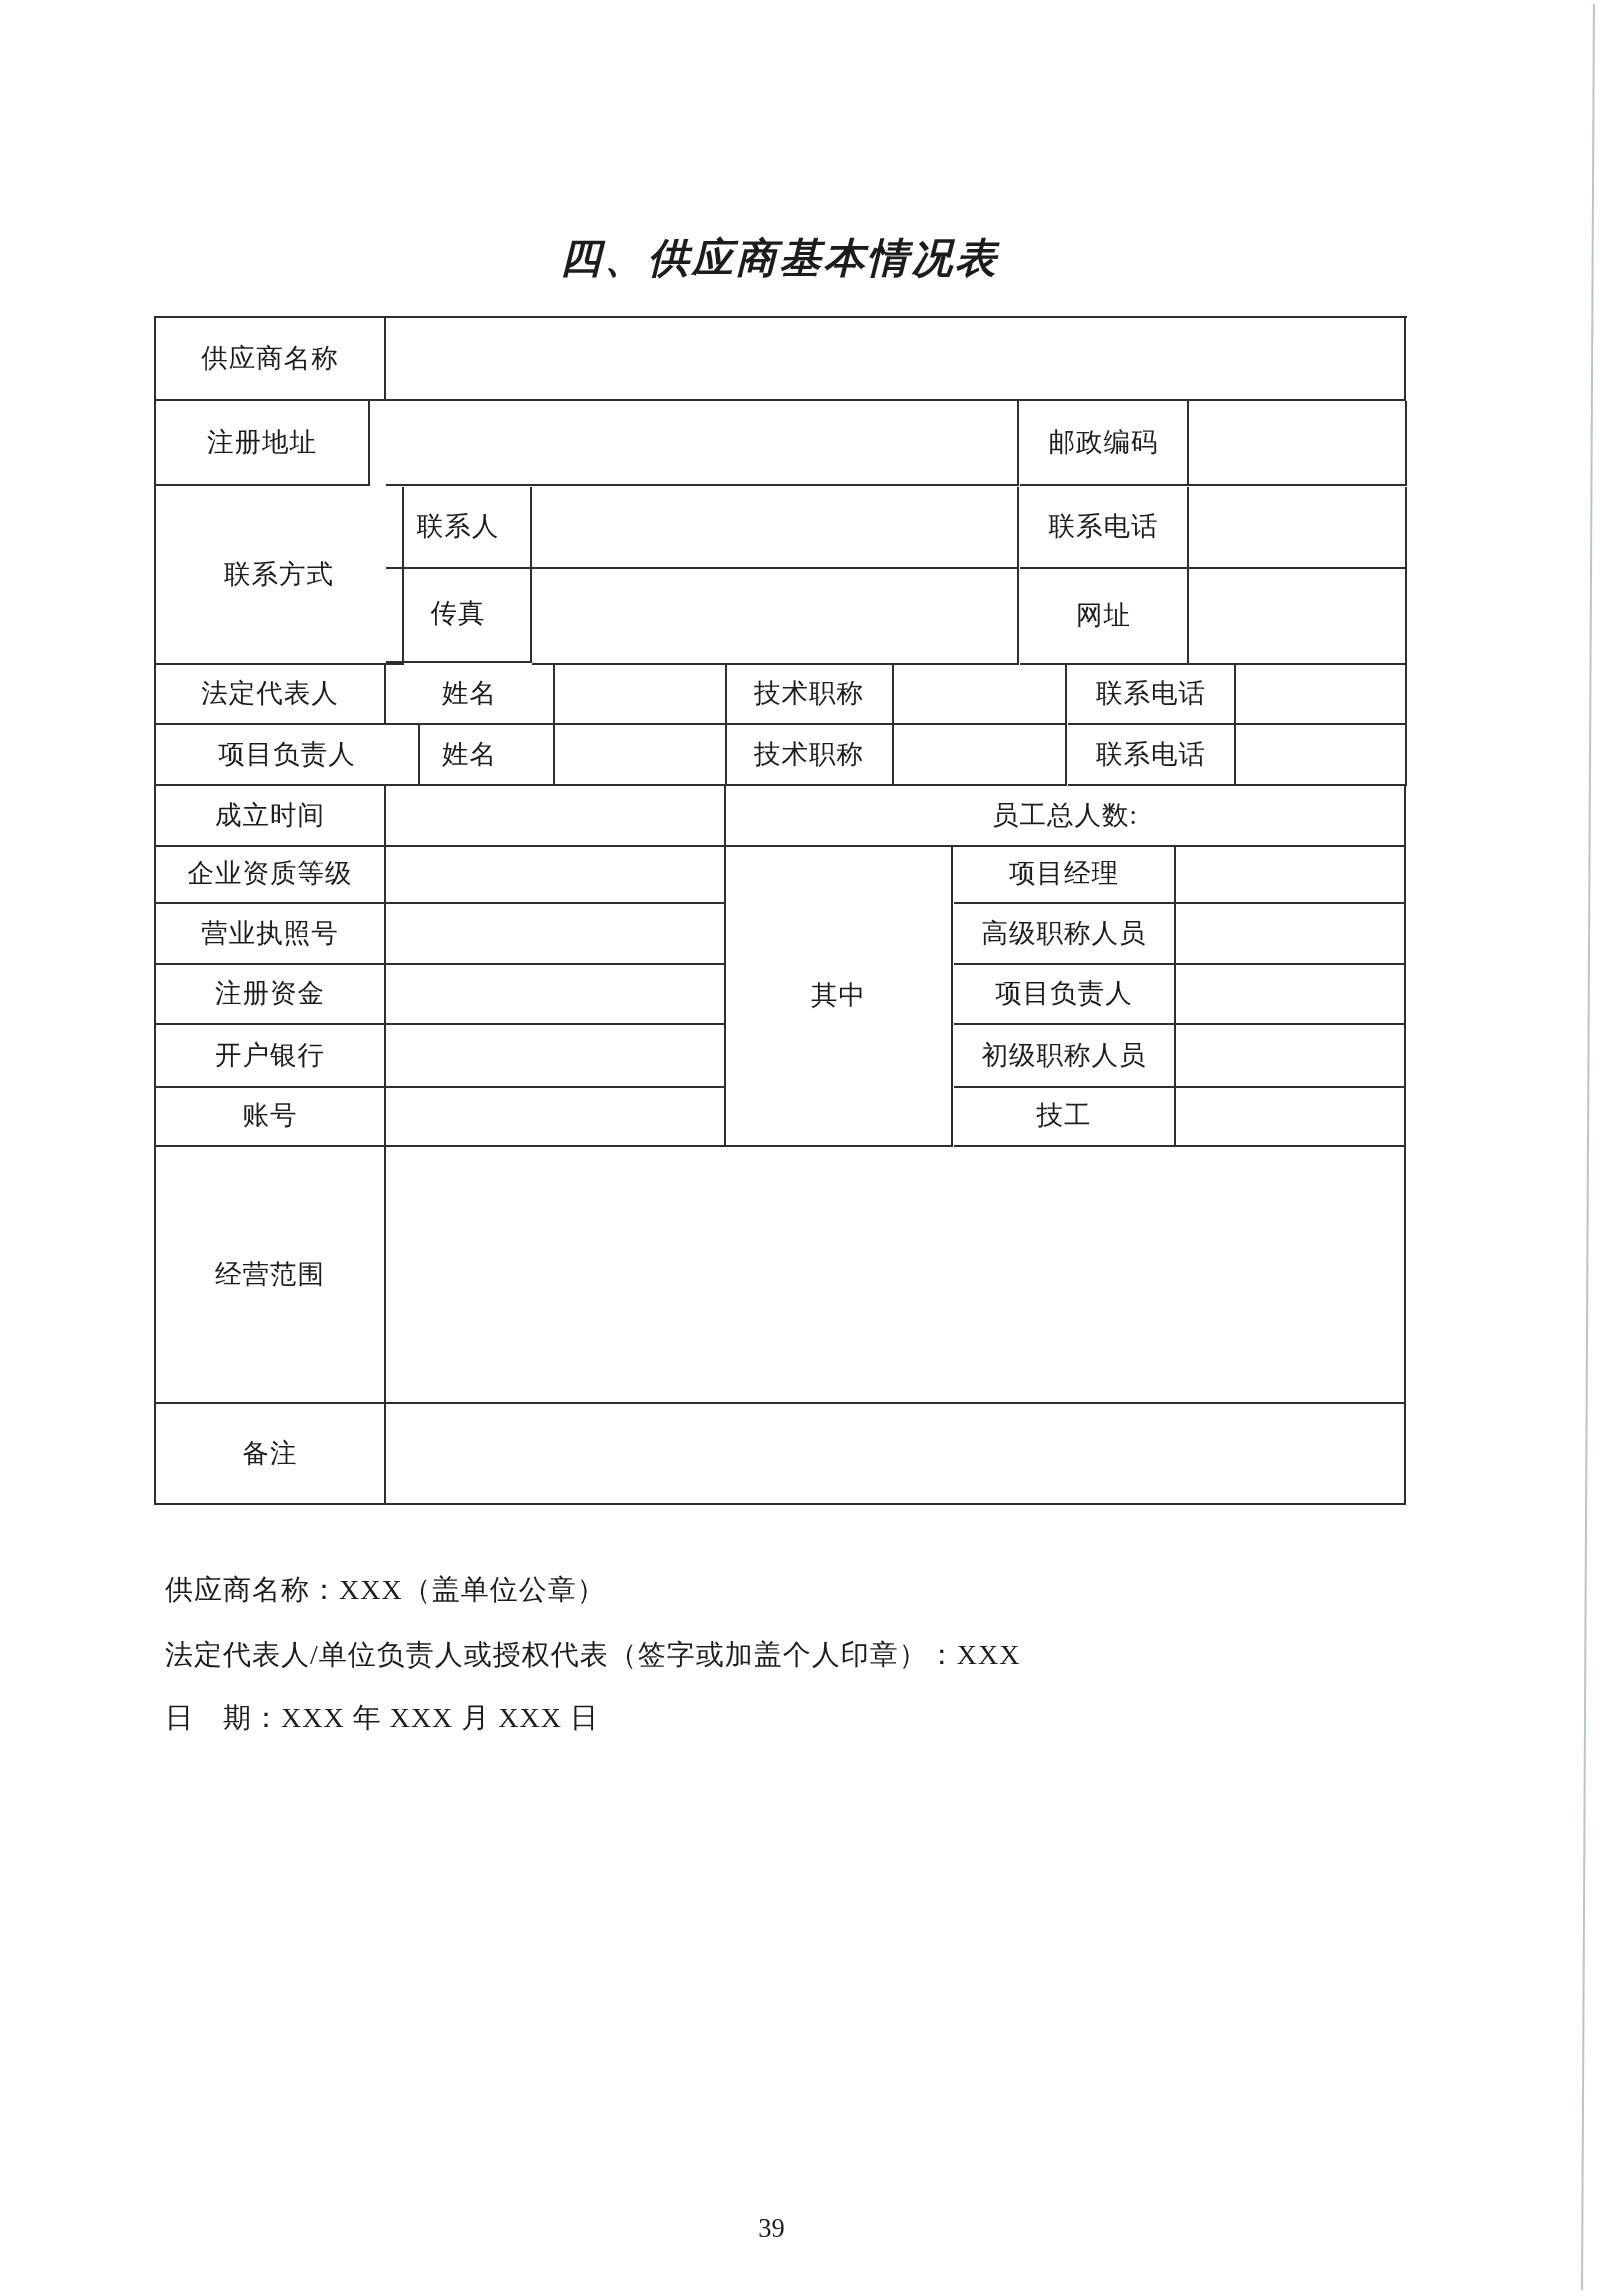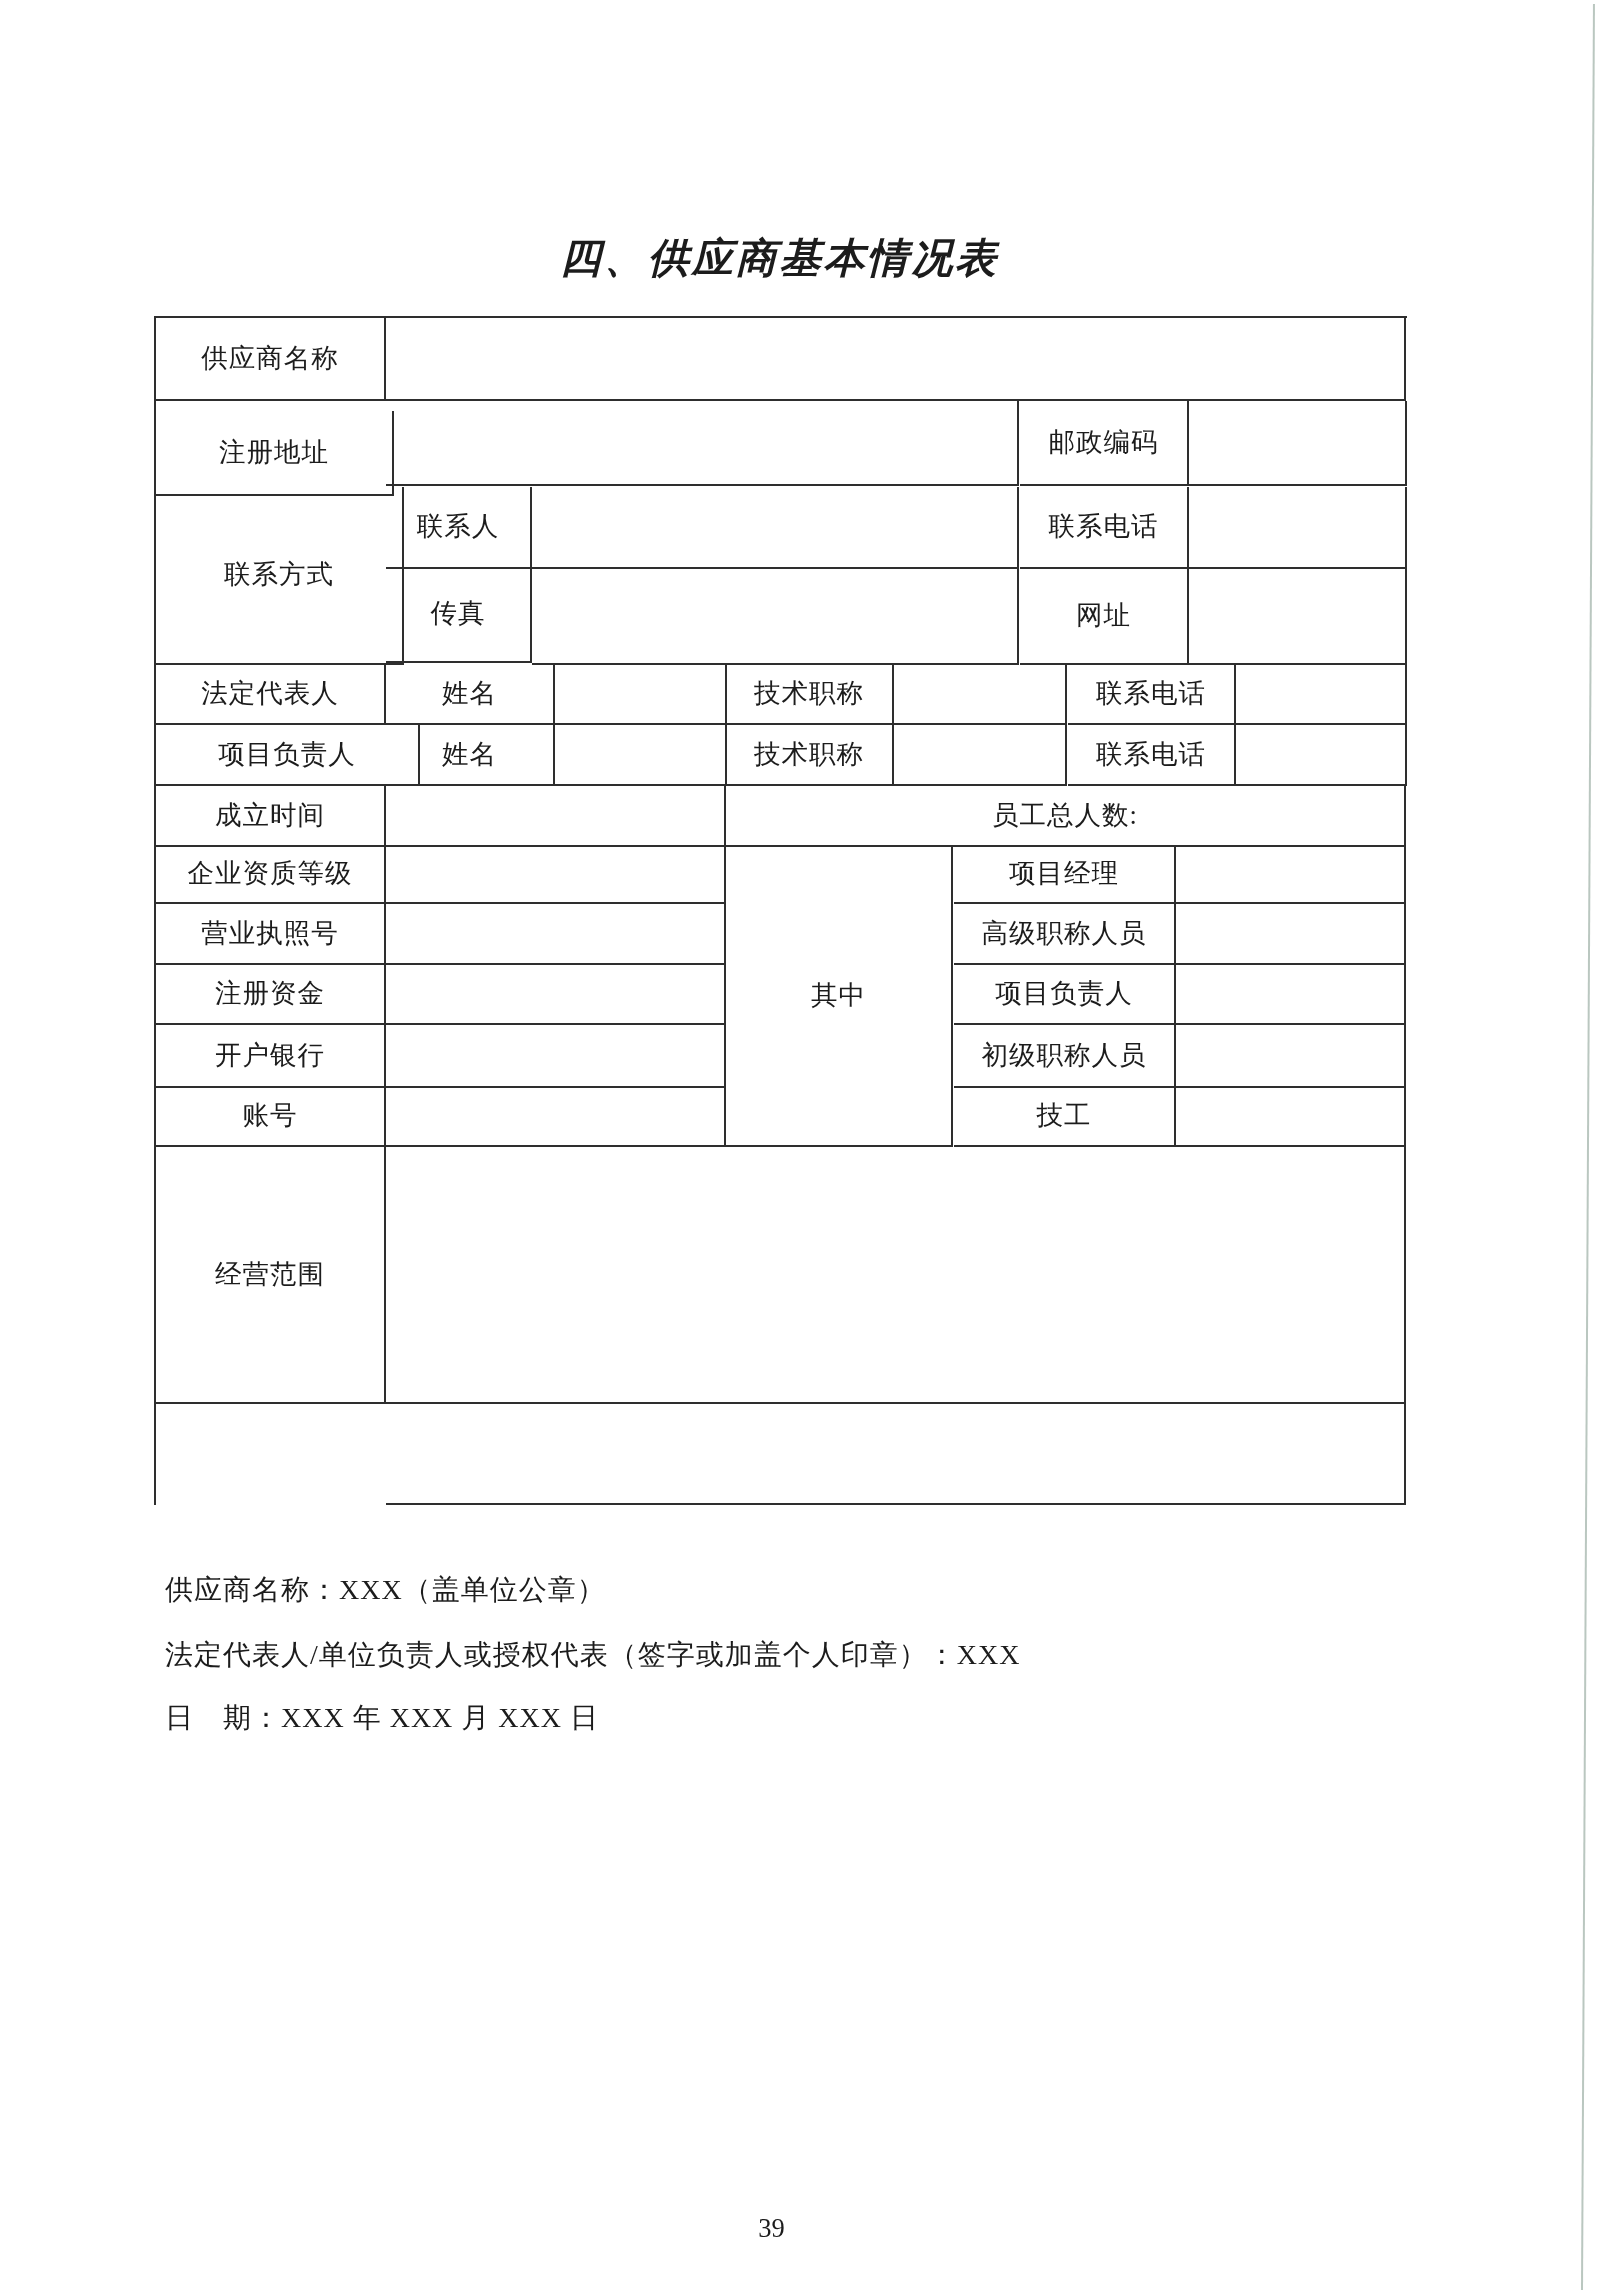--- a/index.html
+++ b/index.html
@@ -47,21 +47,21 @@
 
 <div class="page">
 
   <div class="doc-title">四、供应商基本情况表</div>
 
   <div class="form-table">
 
     <div class="cell" style="left:0;top:0;width:230px;height:83px">供应商名称</div>
     <div class="cell" style="left:230px;top:0;width:1020px;height:83px"></div>
 
-    <div class="cell" style="left:0;top:93px;width:238px;height:85px">注册地址</div>
+    <div class="cell" style="left:0;top:83px;width:214px;height:85px">注册地址</div>
     <div class="cell" style="left:230px;top:83px;width:633px;height:85px"></div>
     <div class="cell" style="left:864px;top:83px;width:169px;height:85px">邮政编码</div>
     <div class="cell" style="left:1032px;top:83px;width:219px;height:85px"></div>
 
     <div class="cell" style="left:0;top:169px;width:248px;height:178px">联系方式</div>
     <div class="cell" style="left:230px;top:169px;width:146px;height:82px">联系人</div>
     <div class="cell" style="left:376px;top:169px;width:487px;height:82px"></div>
     <div class="cell" style="left:864px;top:169px;width:169px;height:82px">联系电话</div>
     <div class="cell" style="left:1032px;top:169px;width:219px;height:82px"></div>
     <div class="cell" style="left:230px;top:249px;width:146px;height:96px">传真</div>
@@ -109,20 +109,21 @@
     <div class="cell" style="left:798px;top:647px;width:222px;height:60px">项目负责人</div>
     <div class="cell" style="left:1020px;top:647px;width:230px;height:60px"></div>
     <div class="cell" style="left:798px;top:707px;width:222px;height:63px">初级职称人员</div>
     <div class="cell" style="left:1020px;top:707px;width:230px;height:63px"></div>
     <div class="cell" style="left:798px;top:769px;width:222px;height:60px">技工</div>
     <div class="cell" style="left:1020px;top:769px;width:230px;height:60px"></div>
 
     <div class="cell" style="left:0;top:829px;width:230px;height:257px">经营范围</div>
     <div class="cell" style="left:230px;top:829px;width:1020px;height:257px"></div>
 
+    <div class="cell" style="left:0;top:1086px;width:230px;height:101px">备注</div>
     <div class="cell" style="left:230px;top:1086px;width:1020px;height:101px"></div>
 
   </div>
 
   <div class="footer-line" style="top:1571px">供应商名称：XXX（盖单位公章）</div>
   <div class="footer-line" style="top:1636px">法定代表人/单位负责人或授权代表（签字或加盖个人印章）：XXX</div>
   <div class="footer-line" style="top:1699px">日　期：XXX 年 XXX 月 XXX 日</div>
 
   <div class="page-number">39</div>
 

